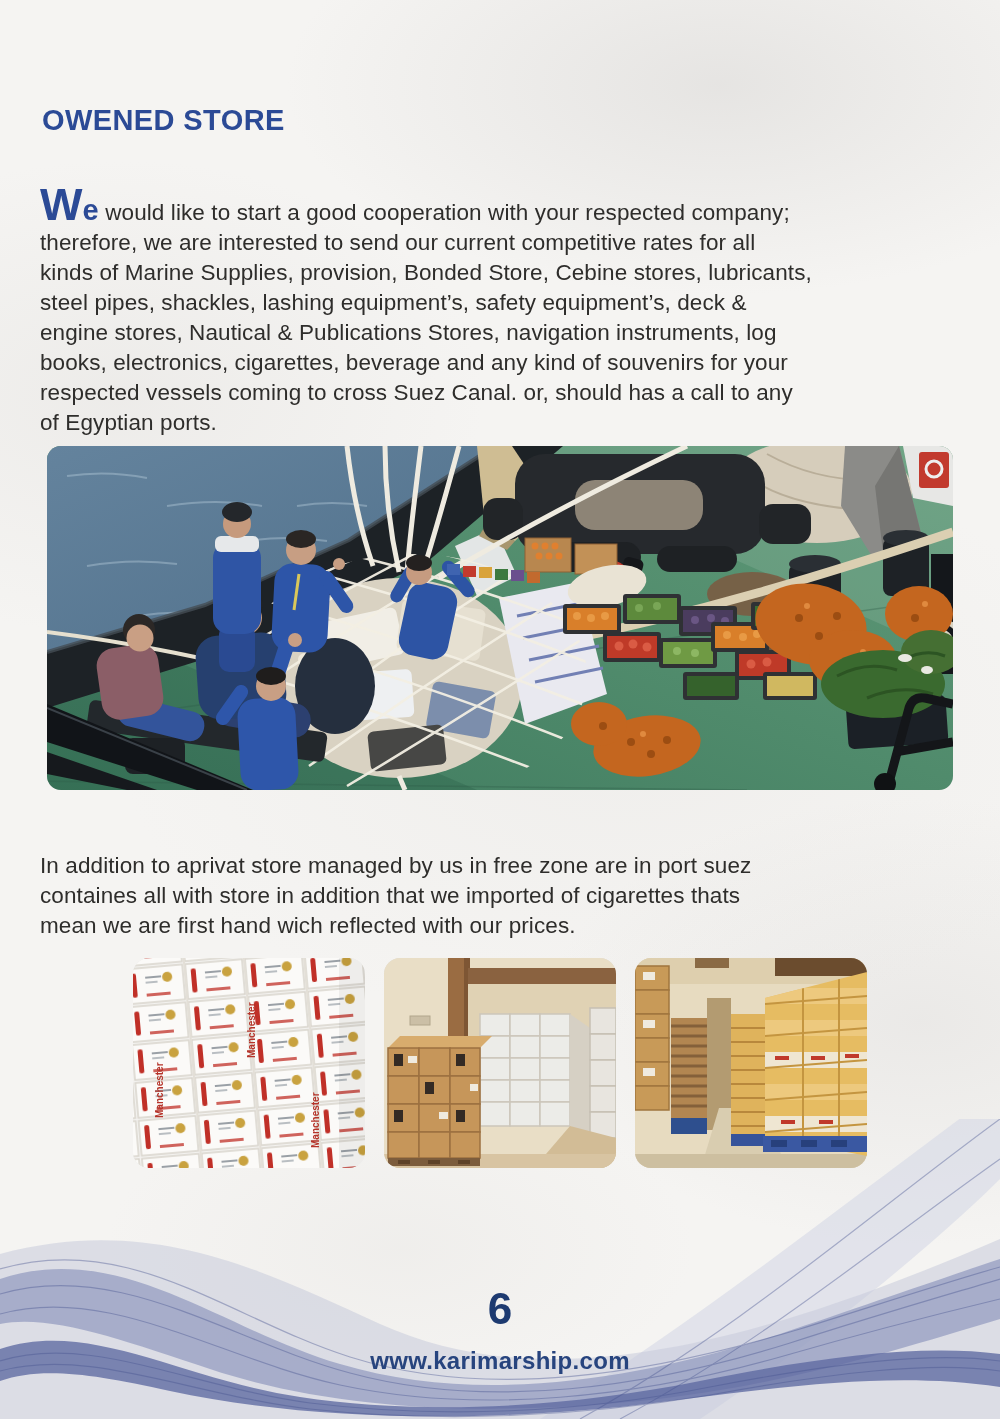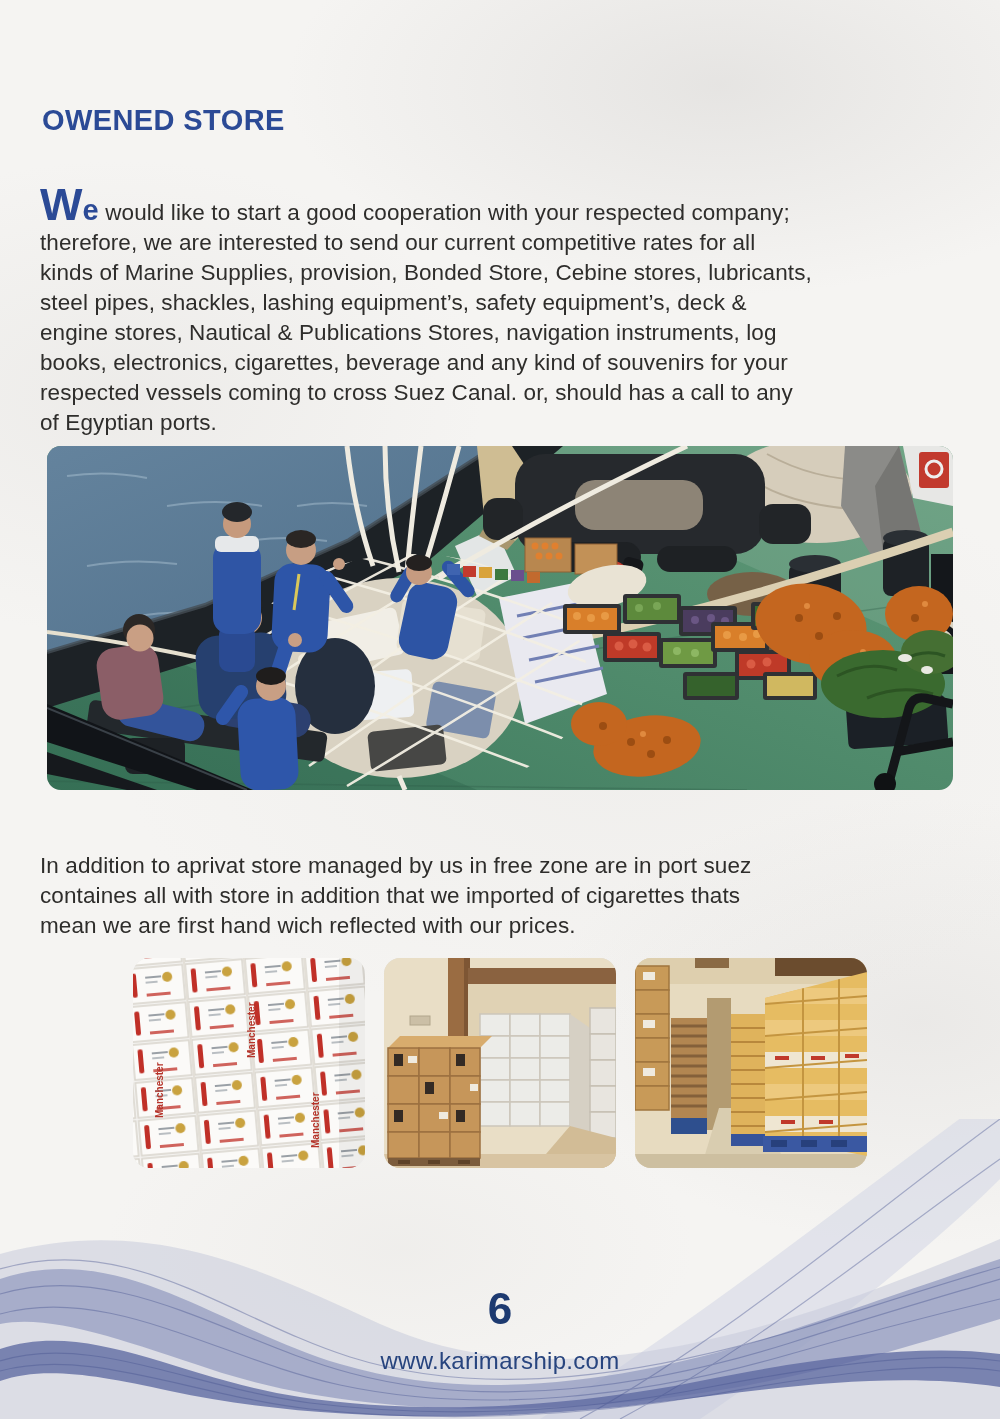--- a/index.html
+++ b/index.html
@@ -35,21 +35,21 @@
   #ph1{left:133px;top:958px;width:232px;height:210px;border-radius:16px;}
   #ph2{left:384px;top:958px;width:232px;height:210px;border-radius:16px;}
   #ph3{left:635px;top:958px;width:232px;height:210px;border-radius:16px;}
   .waves{position:absolute;left:0;top:1119px;width:1000px;height:300px;z-index:1;}
   .footer-num{
     position:absolute;left:0;top:1284px;width:1000px;text-align:center;z-index:3;
     font-size:44px;font-weight:700;color:#1d3a70;
   }
   .footer-site{
     position:absolute;left:0;top:1347px;width:1000px;text-align:center;z-index:3;
-    font-size:24px;font-weight:400;color:#27447e;letter-spacing:.3px;
+    font-size:24px;font-weight:700;color:#27447e;letter-spacing:.3px;
   }
 </style>
 </head>
 <body>
 
 <div class="marble"></div>
 
 <h1 class="heading">OWENED STORE</h1>
 
 <p class="para p1"><span class="lead-w">W</span><span class="lead-e">e</span><span> would like to start a good cooperation with your respected company;

